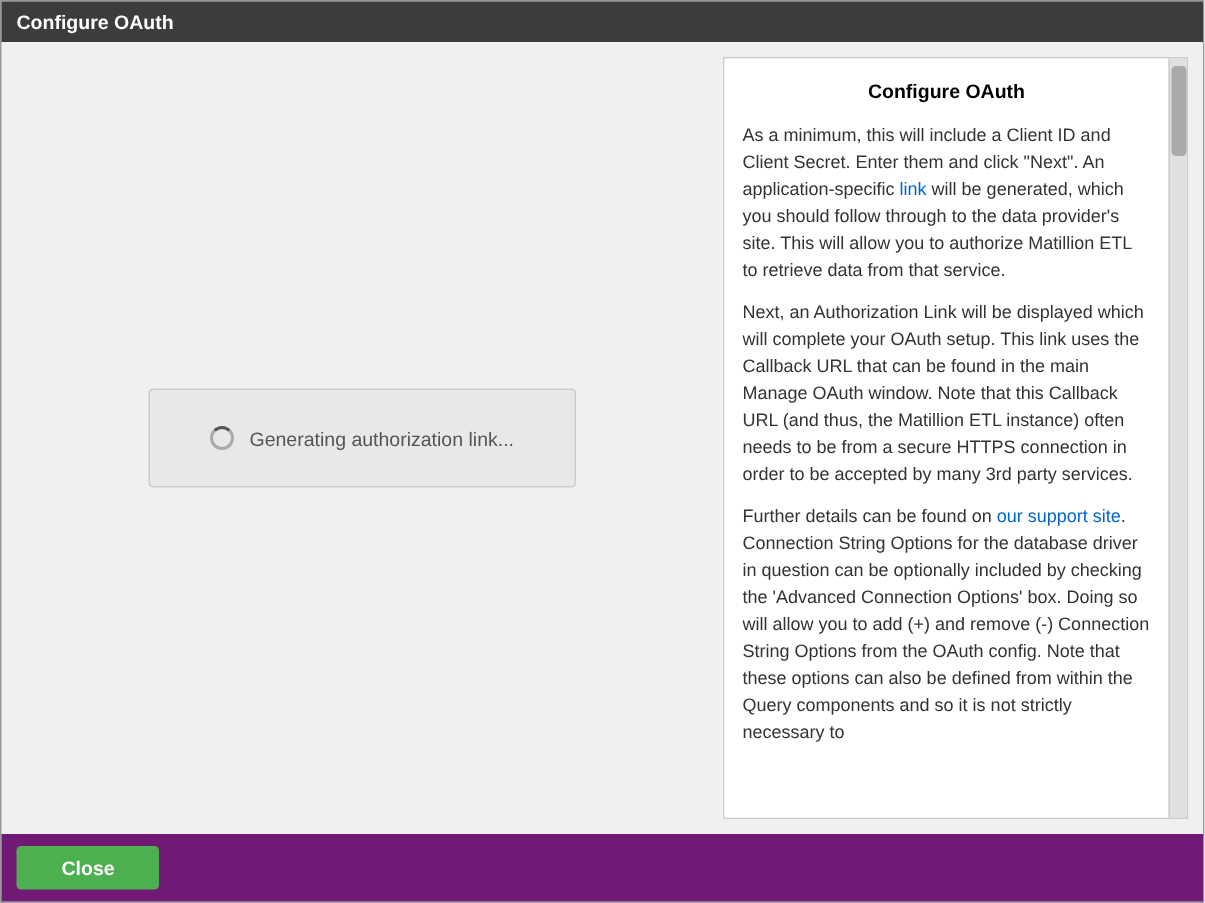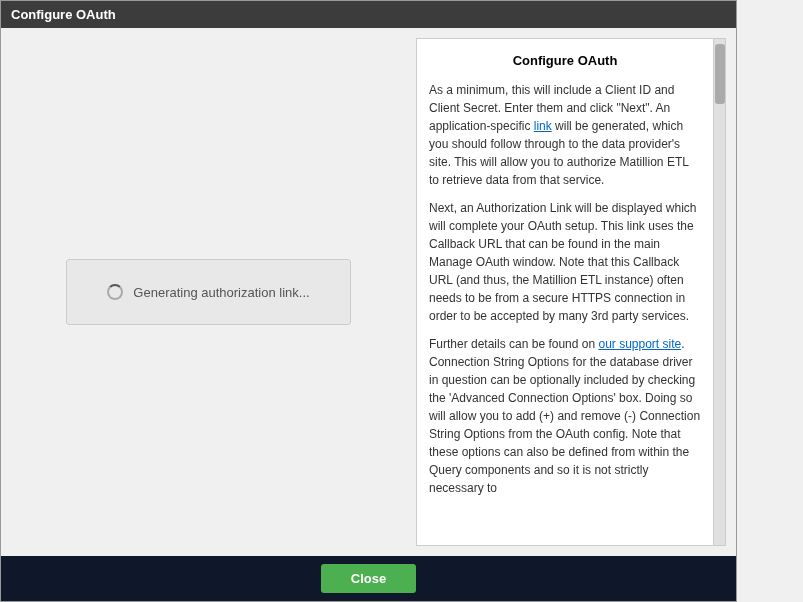--- a/index.html
+++ b/index.html
@@ -6,21 +6,21 @@
     body {
       width: 803px;
       height: 602px;
       background: #f0f0f0;
       font-family: Arial, sans-serif;
       font-size: 13px;
       overflow: hidden;
     }
 
     .window {
-      width: 737px;
+      width: 803px;
       height: 602px;
       background: #f0f0f0;
       border: 1px solid #999;
       display: flex;
       flex-direction: column;
     }
 
     .title-bar {
       background: #3c3c3c;
       color: #ffffff;
@@ -88,21 +88,20 @@
       font-size: 13px;
     }
 
     .right-panel p {
       margin-bottom: 10px;
       color: #333;
     }
 
     .right-panel a {
       color: #0066cc;
-      text-decoration: underline;
       margin-top: 40px;
     }
 
     .scrollbar-track {
       width: 12px;
       background: #e0e0e0;
       border-left: 1px solid #ccc;
       position: relative;
       flex-shrink: 0;
     }
@@ -113,24 +112,24 @@
       background: #aaa;
       border-radius: 3px;
       position: absolute;
       top: 5px;
       left: 1px;
     }
 
     .footer {
       padding: 8px 10px;
       display: flex;
-      justify-content: center;
+      justify-content: flex-start;
       align-items: center;
       flex-shrink: 0;
-      background: #0f172a;
+      background: #701a75;
     }
 
     .close-button {
       background: #4caf50;
       color: white;
       border: none;
       padding: 7px 30px;
       font-size: 13px;
       cursor: pointer;
       border-radius: 3px;

